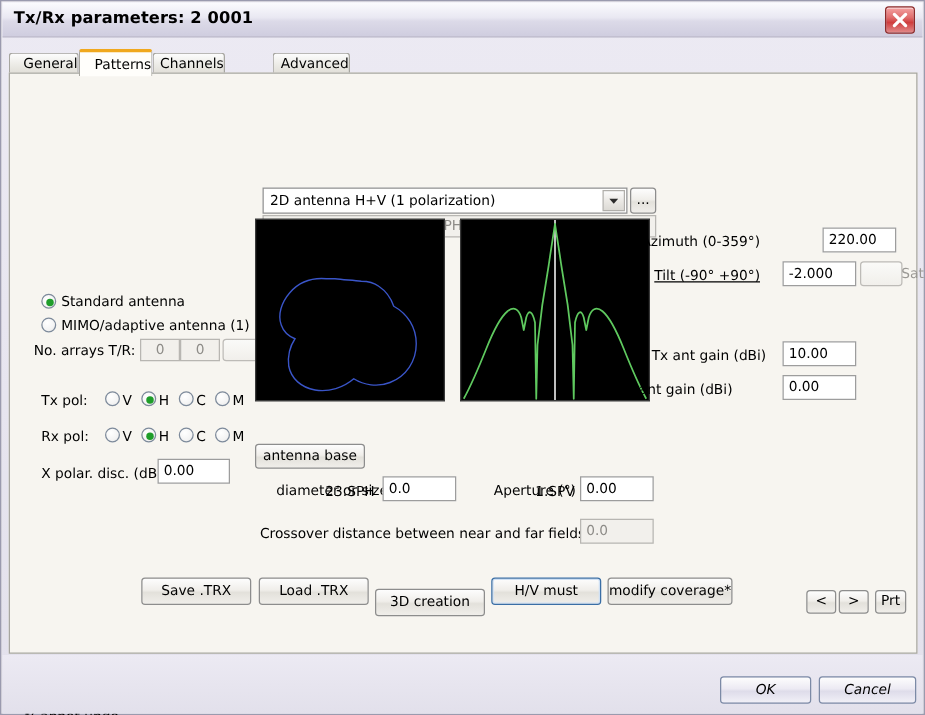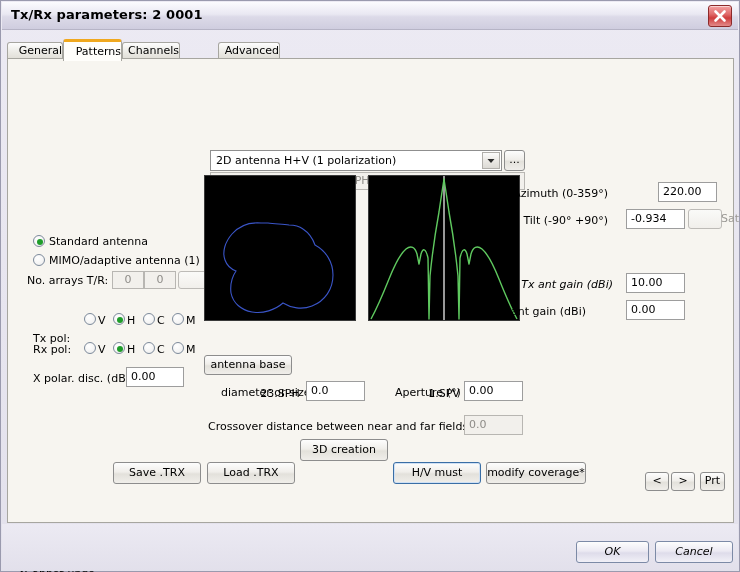--- a/index.html
+++ b/index.html
@@ -165,21 +165,21 @@
     <div class="lbl" style="left:41px;top:176px;">Standard antenna</div>
 
     <div class="radio" style="left:25px;top:195px;"></div>
     <div class="lbl" style="left:41px;top:195px;">MIMO/adaptive antenna (1)</div>
 
     <div class="lbl" style="left:19px;top:215px;">No. arrays T/R:</div>
     <div class="tfield center dim" style="left:104px;top:212px;width:32px;height:18px;line-height:16px;">0</div>
     <div class="tfield center dim" style="left:136px;top:212px;width:32px;height:18px;line-height:16px;">0</div>
     <div class="btn dim" style="left:170px;top:212px;width:25px;height:18px;line-height:15px;">upd</div>
 
-    <div class="lbl" style="left:25px;top:273px;text-align:center;">Tx pol:</div>
+    <div class="lbl" style="left:25px;top:255px;text-align:center;">Tx pol:</div>
     <div class="radio" style="left:76px;top:254px;"></div>
     <div class="lbl" style="left:90px;top:255px;">V</div>
     <div class="radio" style="left:105px;top:254px;">
       <span class="dot"></span>
     </div>
     <div class="lbl" style="left:119px;top:255px;">H</div>
     <div class="radio" style="left:135px;top:254px;"></div>
     <div class="lbl" style="left:149px;top:255px;">C</div>
     <div class="radio" style="left:164px;top:254px;"></div>
     <div class="lbl" style="left:178px;top:255px;">M</div>
@@ -227,44 +227,44 @@
                  L91,82 C93,73 96,71 98,78 L100,88 L102,78
                  C104,71 108,69 113,73 C119,78 124,88 130,103
                  C136,118 142,132 148,143" fill="none" stroke="#5fc95f" stroke-width="1.4" stroke-linejoin="round"></path>
       </svg>
     </div>
     <div class="capt" style="left:360px;top:328px;width:152px;">1.SPV</div>
 
     <div class="lbl right" style="left:500px;top:128px;width:100px;">Azimuth (0-359°)</div>
     <div class="tfield" style="left:618px;top:123px;width:59px;height:20px;line-height:18px;margin-left:32px;">220.00</div>
 
-    <div class="lbl right" style="left:500px;top:155px;width:100px;">Tilt (-90° +90°)</div>
-    <div class="tfield" style="left:618px;top:150px;width:59px;height:20px;line-height:18px;">-0.934</div>
+    <div class="lbl right" style="left:500px;top:155px;width:100px;text-decoration:underline;">Tilt (-90° +90°)</div>
+    <div class="tfield" style="left:618px;top:150px;width:59px;height:20px;line-height:18px;">-2.000</div>
     <div class="btn dim" style="left:680px;top:150px;width:30px;height:20px;line-height:17px;">Sat..</div>
 
-    <div class="lbl right" style="left:500px;top:219px;width:105px;font-style:italic;">Tx ant gain (dBi)</div>
+    <div class="lbl right" style="left:500px;top:219px;width:105px;">Tx ant gain (dBi)</div>
     <div class="tfield" style="left:618px;top:214px;width:59px;height:20px;line-height:18px;">10.00</div>
 
     <div class="lbl right" style="left:473px;top:246px;width:105px;">Rx ant gain (dBi)</div>
     <div class="tfield" style="left:618px;top:241px;width:59px;height:20px;line-height:18px;">0.00</div>
 
     <div class="btn" style="left:196px;top:296px;width:88px;height:20px;line-height:17px;">antenna base</div>
 
     <div class="lbl" style="left:213px;top:327px;">diameter or size</div>
     <div class="tfield" style="left:298px;top:322px;width:59px;height:20px;line-height:18px;">0.0</div>
 
     <div class="lbl" style="left:387px;top:327px;">Aperture (°)</div>
     <div class="tfield" style="left:456px;top:322px;width:59px;height:20px;line-height:18px;">0.00</div>
 
     <div class="lbl" style="left:200px;top:361px;">Crossover distance between near and far fields (m)</div>
     <div class="tfield dim" style="left:456px;top:356px;width:59px;height:20px;line-height:18px;">0.0</div>
 
     <div class="btn" style="left:105px;top:403px;width:88px;height:22px;line-height:19px;">Save .TRX</div>
     <div class="btn" style="left:199px;top:403px;width:88px;height:22px;line-height:19px;">Load .TRX</div>
-    <div class="btn" style="left:292px;top:380px;width:88px;height:22px;line-height:19px;">3D creation</div>
+    <div class="btn" style="left:292px;top:412px;width:88px;height:22px;line-height:19px;">3D creation</div>
     <div class="btn focus" style="left:385px;top:403px;width:88px;height:22px;line-height:19px;">H/V must</div>
     <div class="btn" style="left:478px;top:403px;width:100px;height:22px;line-height:19px;">modify coverage*</div>
 
     <div class="btn" style="left:637px;top:413px;width:24px;height:19px;line-height:16px;">&lt;</div>
     <div class="btn" style="left:663px;top:413px;width:24px;height:19px;line-height:16px;">&gt;</div>
     <div class="btn" style="left:692px;top:413px;width:25px;height:19px;line-height:16px;">Prt</div>
 
   </div>
 
   <div id="footer-area">

